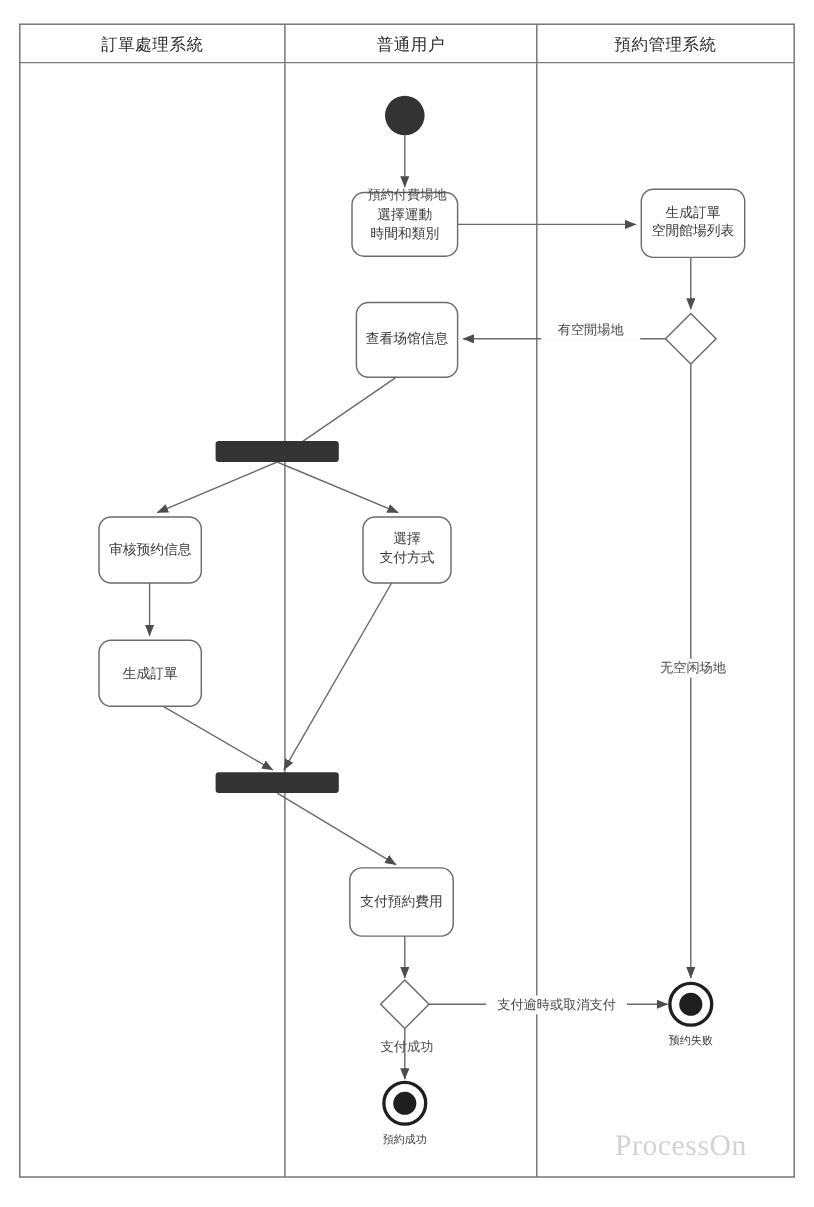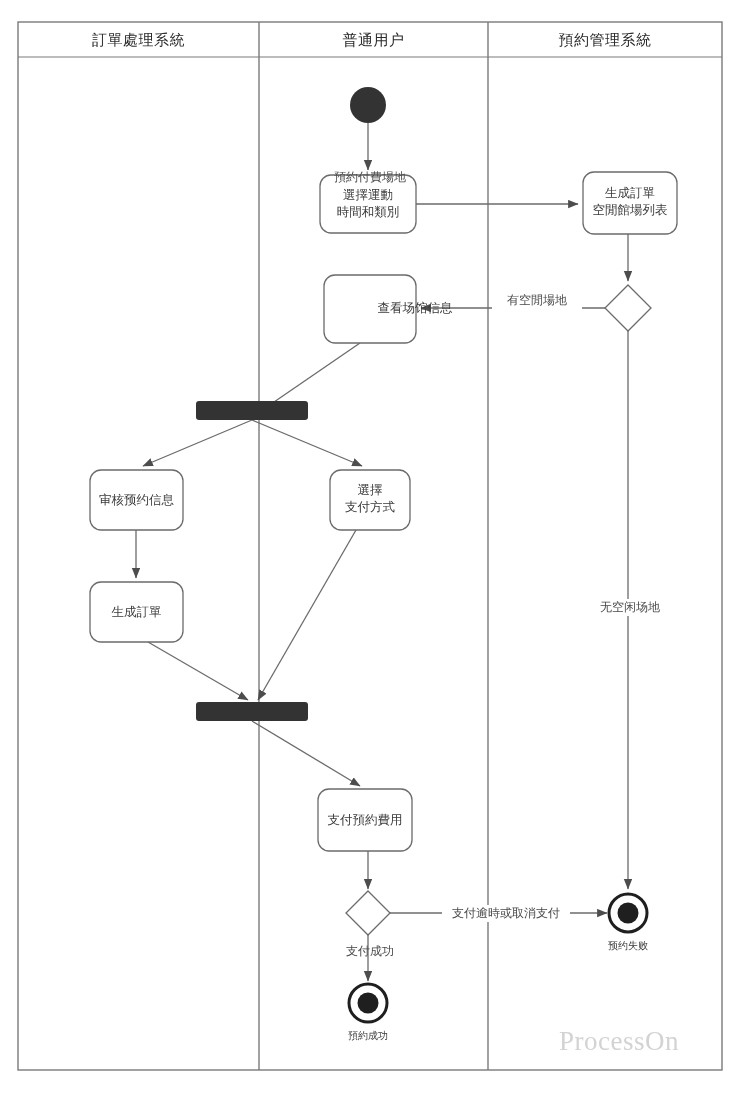--- a/index.html
+++ b/index.html
@@ -151,21 +151,21 @@
 <div class="lane-label" style="left:18px; top:31px; width:241px;">訂單處理系統</div>
 <div class="lane-label" style="left:259px; top:31px; width:229px;">普通用户</div>
 <div class="lane-label" style="left:488px; top:31px; width:234px;">預約管理系統</div>
 
 <div class="node-label" style="left:320px; top:187px; width:96px;">選擇運動
 時間和類別</div>
 
 <div class="node-label" style="left:583px; top:185px; width:94px;">生成訂單
 空閒館場列表</div>
 
-<div class="node-label" style="left:324px; top:300px; width:92px;margin-left:45px;">查看场馆信息</div>
+<div class="node-label" style="left:324px; top:300px; width:92px;">查看场馆信息</div>
 
 <div class="node-label" style="left:87px; top:492px; width:99px;">审核预约信息</div>
 
 <div class="node-label" style="left:330px; top:482px; width:80px;">選擇
 支付方式</div>
 
 <div class="node-label" style="left:90px; top:604px; width:93px;">生成訂單</div>
 
 <div class="node-label" style="left:318px; top:812px; width:94px;">支付預約費用</div>
 

